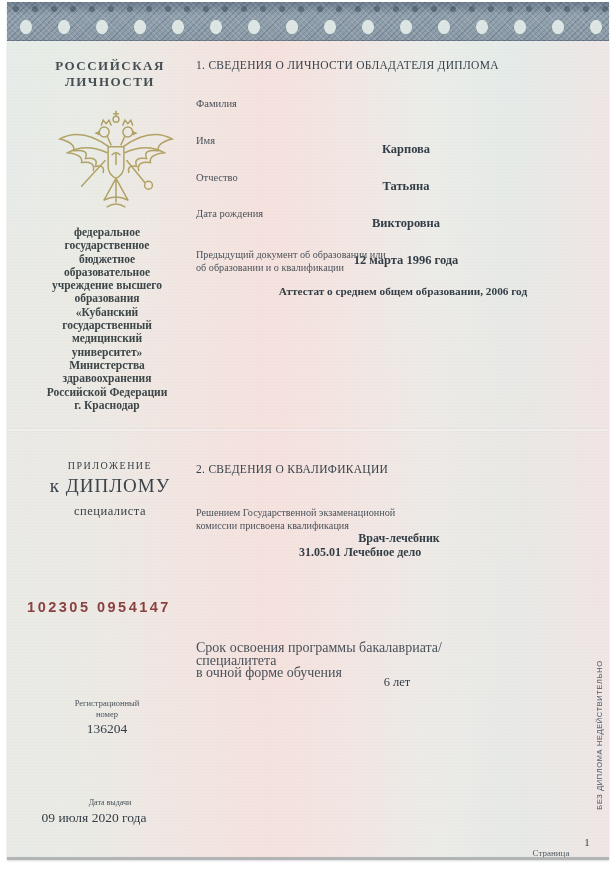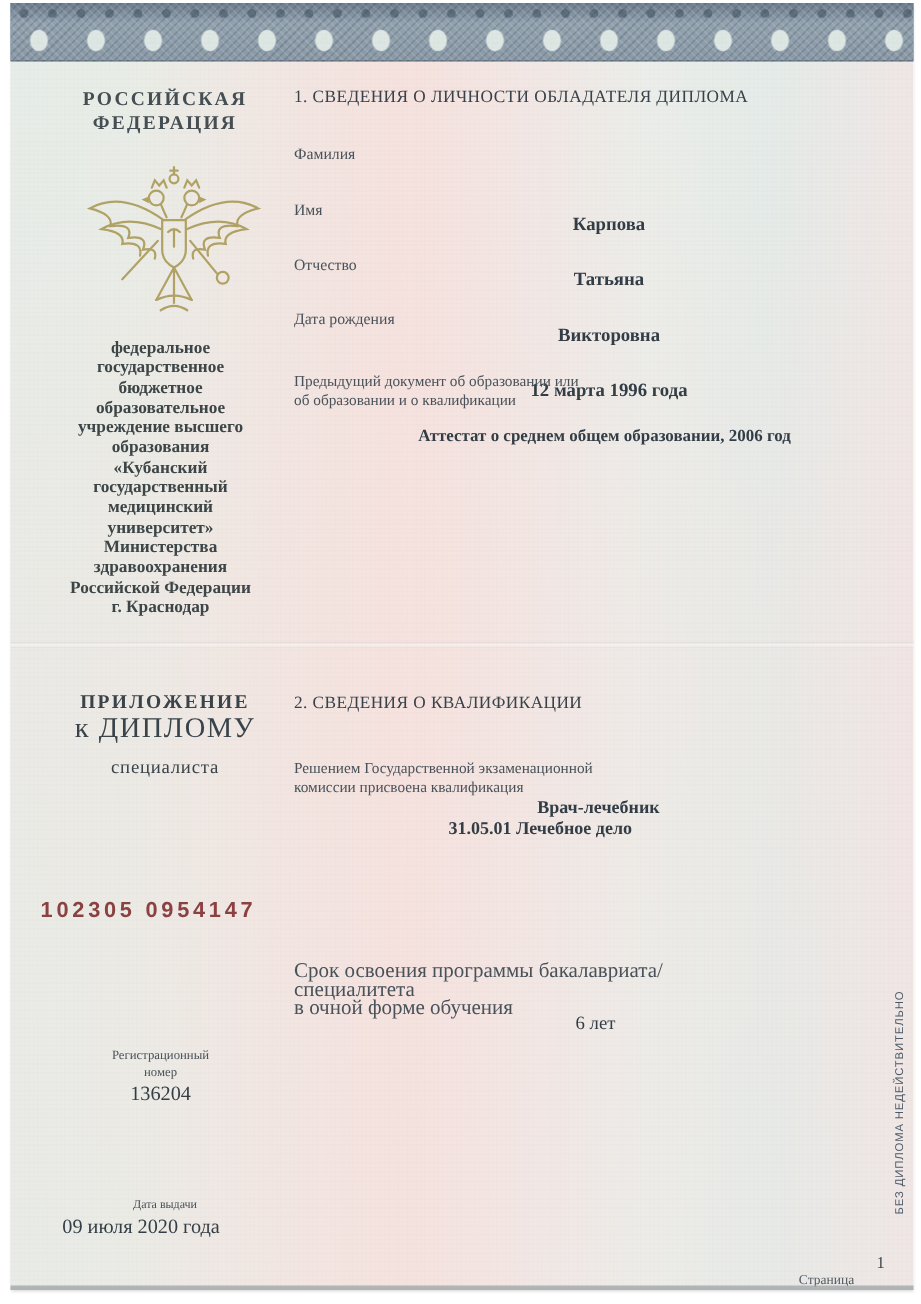--- a/index.html
+++ b/index.html
@@ -34,21 +34,21 @@
       linear-gradient(180deg,#6d7d8d 0%,#93a2af 35%,#8b9aa7 100%);
     background-size:38px 38px,38px 38px,19px 15px,auto,auto,auto;
     background-repeat:repeat-x,repeat-x,repeat-x,repeat,repeat,no-repeat;
     border-bottom:1px solid rgba(60,75,90,.35);}
 
   .country{left:18px;top:56px;width:170px;font-size:13px;font-weight:bold;
     letter-spacing:1.5px;line-height:16px;color:#454e52;}
   .emblem{left:45px;top:106px;width:128px;height:116px;}
   .institution{left:10px;top:224px;width:180px;font-size:11.5px;font-weight:bold;
     line-height:13.3px;color:#3c4547;}
-  .sup1{left:18px;top:458px;width:170px;font-size:13px;letter-spacing:1.5px;color:#39434a;font-weight:bold;}
+  .sup1{left:18px;top:458px;width:170px;font-size:10px;letter-spacing:1.5px;color:#39434a;}
   .sup2{left:18px;top:473px;width:170px;font-size:19px;letter-spacing:1px;color:#39434a;}
   .sup3{left:18px;top:502px;width:170px;font-size:12.5px;letter-spacing:.5px;color:#39434a;}
   .serial{left:8px;top:597px;width:168px;font-family:Liberation Sans, sans-serif;
     font-size:14.5px;font-weight:bold;letter-spacing:2.5px;color:#8b4140;}
   .reg-label{left:30px;top:696px;width:140px;font-size:8.5px;line-height:10.5px;color:#49525a;}
   .reg-value{left:30px;top:719px;width:140px;font-size:13.5px;color:#343e46;}
   .date-label{left:23px;top:796px;width:160px;font-size:8px;color:#49525a;}
   .date-value{left:7px;top:808px;width:160px;font-size:13.5px;color:#343e46;}
 
   .s1-title{left:189px;top:57px;width:400px;font-size:11.5px;letter-spacing:.3px;color:#38424a;}
@@ -69,21 +69,21 @@
     font-size:7.5px;letter-spacing:.6px;color:#4c5a68;text-align:center;
     transform:rotate(-90deg);transform-origin:center;}
 </style>
 </head>
 <body>
 
 <div class="abs page">
   <div class="abs band"></div>
 
   <div class="abs country ctr pre">РОССИЙСКАЯ
-ФЕДЕРАЦИЯ</div>
+ЛИЧНОСТИ</div>
 
   <div class="abs emblem">
     <svg width="128" height="116" viewBox="0 0 130 115">
       <g stroke="#ab9b58" fill="none" stroke-width="1.5" stroke-linecap="round" opacity="0.9">
         <line x1="65" y1="2" x2="65" y2="7"></line>
           <line x1="62.5" y1="4.5" x2="67.5" y2="4.5"></line>
         <circle cx="65" cy="10" r="3"></circle>
         <circle cx="53" cy="23" r="5"></circle>
         <path d="M48 22 l-5 2 l5 2.5" fill="#ab9b58" stroke="none"></path>
         <path d="M50 16 l2 -5 l3 3.5 l3 -3.5 l2 5"></path>

